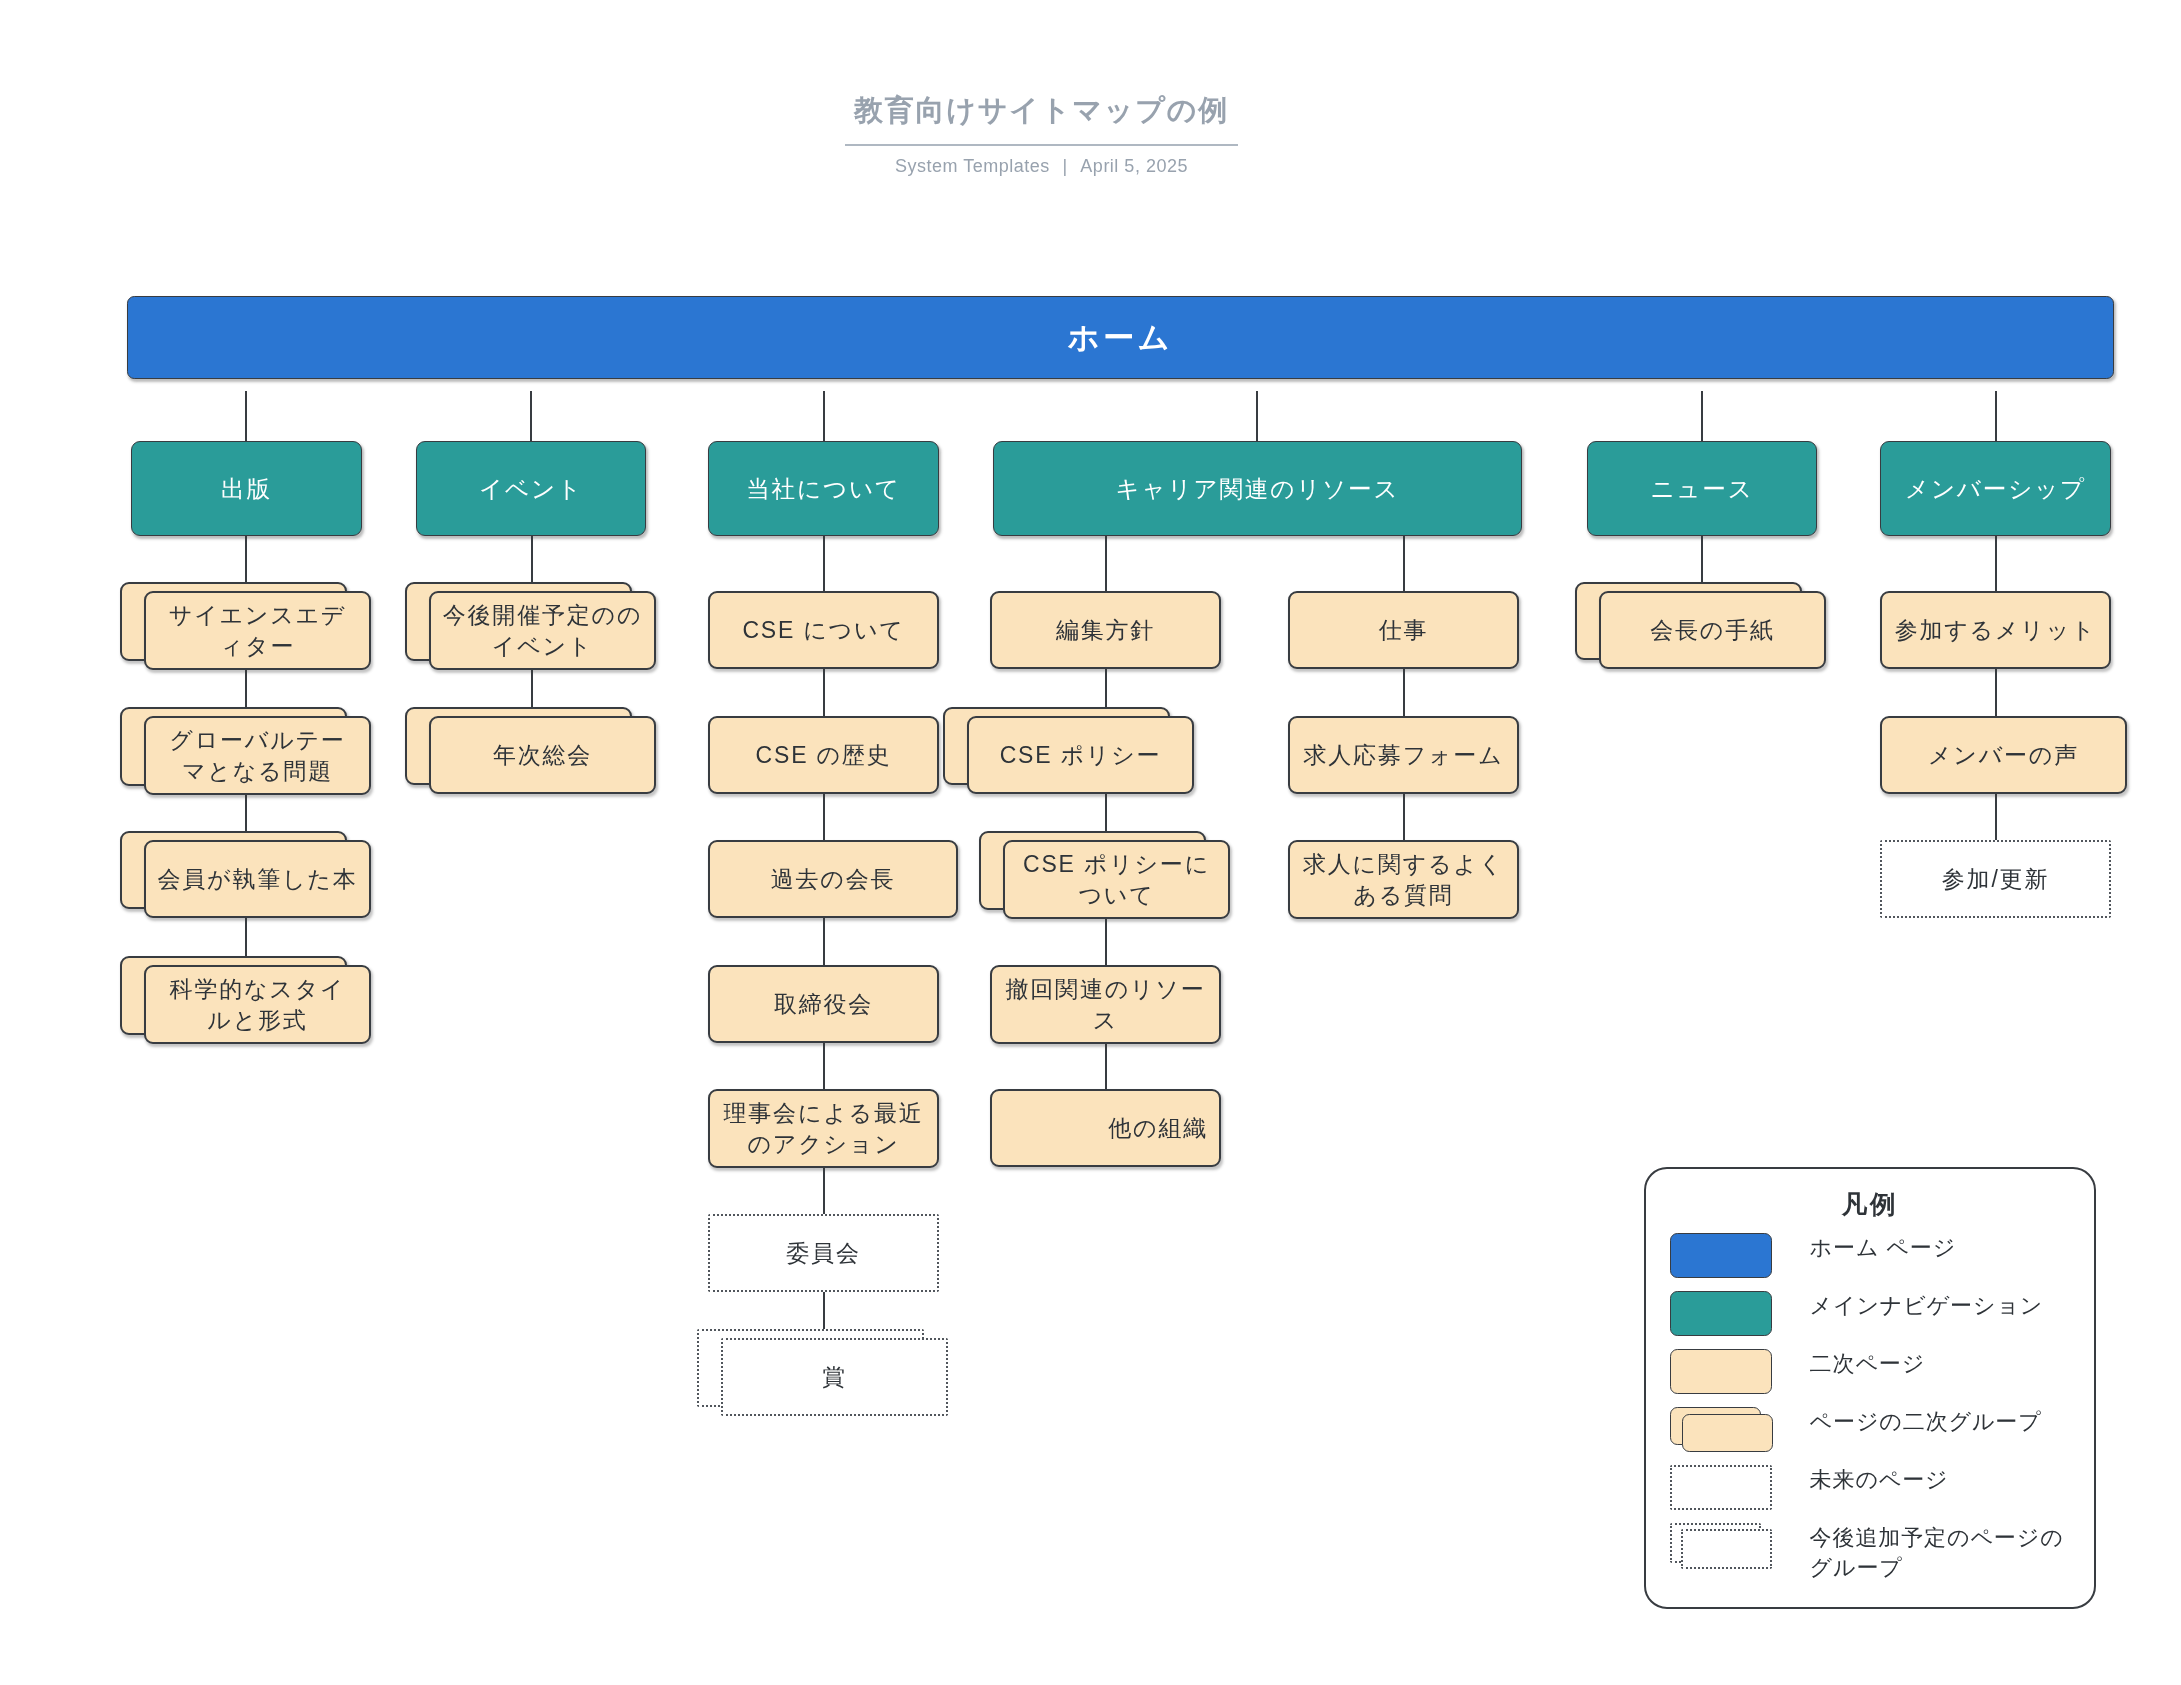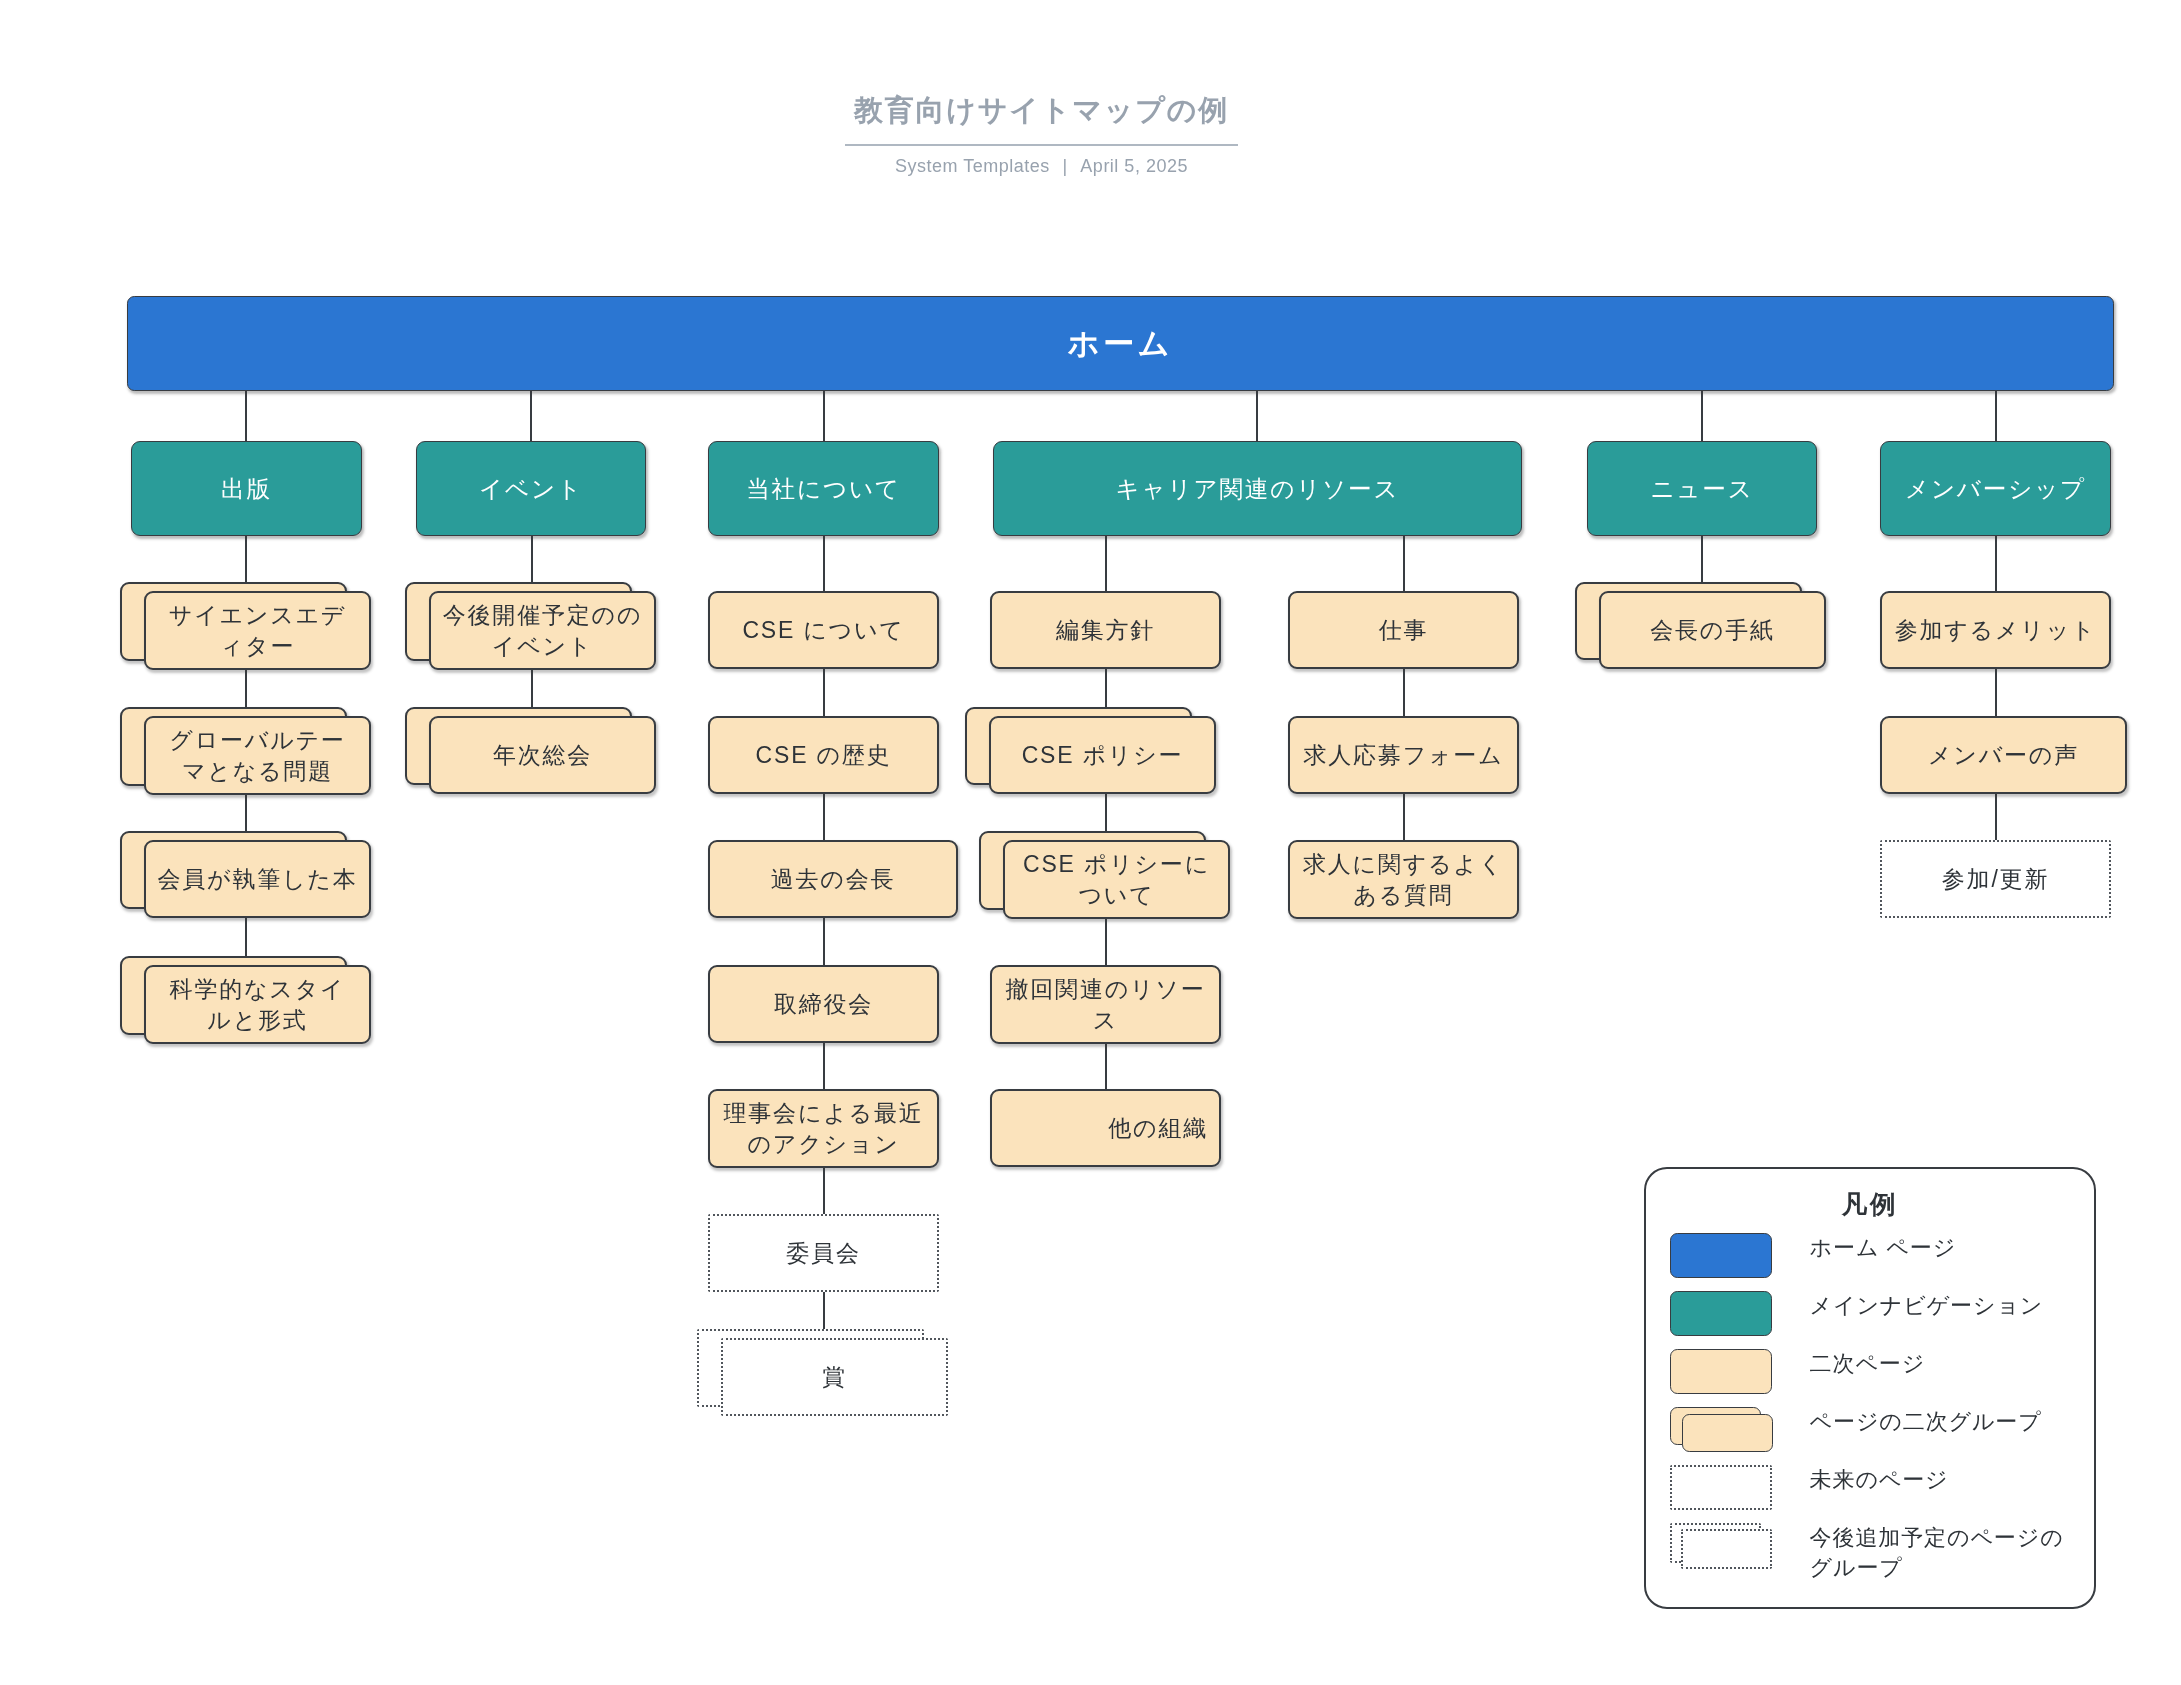--- a/index.html
+++ b/index.html
@@ -93,21 +93,21 @@
       <div class="vline" style="left: 823px; top: 536px; height: 841px;"></div>
       <div class="vline" style="left: 1256px; top: 391px; height: 50px;"></div>
       <div class="vline" style="left: 1105px; top: 536px; height: 592px;"></div>
       <div class="vline" style="left: 1403px; top: 536px; height: 343px;"></div>
       <div class="vline" style="left: 1701px; top: 391px; height: 50px;"></div>
       <div class="vline" style="left: 1701px; top: 536px; height: 94px;"></div>
       <div class="vline" style="left: 1995px; top: 391px; height: 50px;"></div>
       <div class="vline" style="left: 1995px; top: 536px; height: 343px;"></div>
     </div>
 
-  <div class="node home-node" style="left:127px; top:296px; width:1987px; height:95px;">
+  <div class="node home-node" style="left:127px; top:296px; width:1987px; height:83px;">
     <span>ホーム</span>
   </div>
 
   <div id="nodes">
       <div class="node nav-node" style="left: 131px; top: 441px; width: 231px; height: 95px;">
         <span>出版</span>
       </div>
       <div class="stack" style="left: 144px; top: 591px;">
         <div class="stack-back"></div>
         <div class="stack-front">
@@ -173,21 +173,21 @@
         <div class="stack-front">
           <span>賞</span>
         </div>
       </div>
       <div class="node nav-node" style="left: 993px; top: 441px; width: 529px; height: 95px;">
         <span>キャリア関連のリソース</span>
       </div>
       <div class="node page-node" style="left: 990px; top: 591px; width: 231px;">
         <span>編集方針</span>
       </div>
-      <div class="stack" style="left: 989px; top: 716px; border-radius: 9px;">
+      <div class="stack" style="left: 967px; top: 716px; border-radius: 9px;">
         <div class="stack-back"></div>
         <div class="stack-front">
           <span>CSE ポリシー</span>
         </div>
       </div>
       <div class="stack" style="left: 1003px; top: 840px;">
         <div class="stack-back"></div>
         <div class="stack-front">
           <span>CSE ポリシーについて</span>
         </div>

